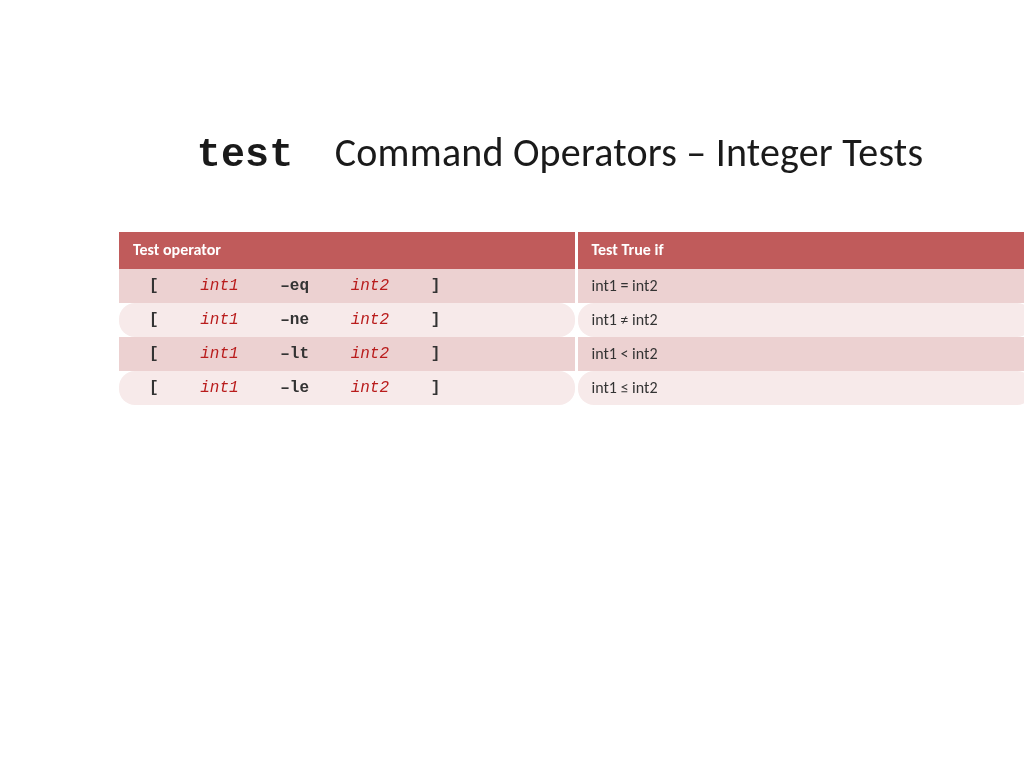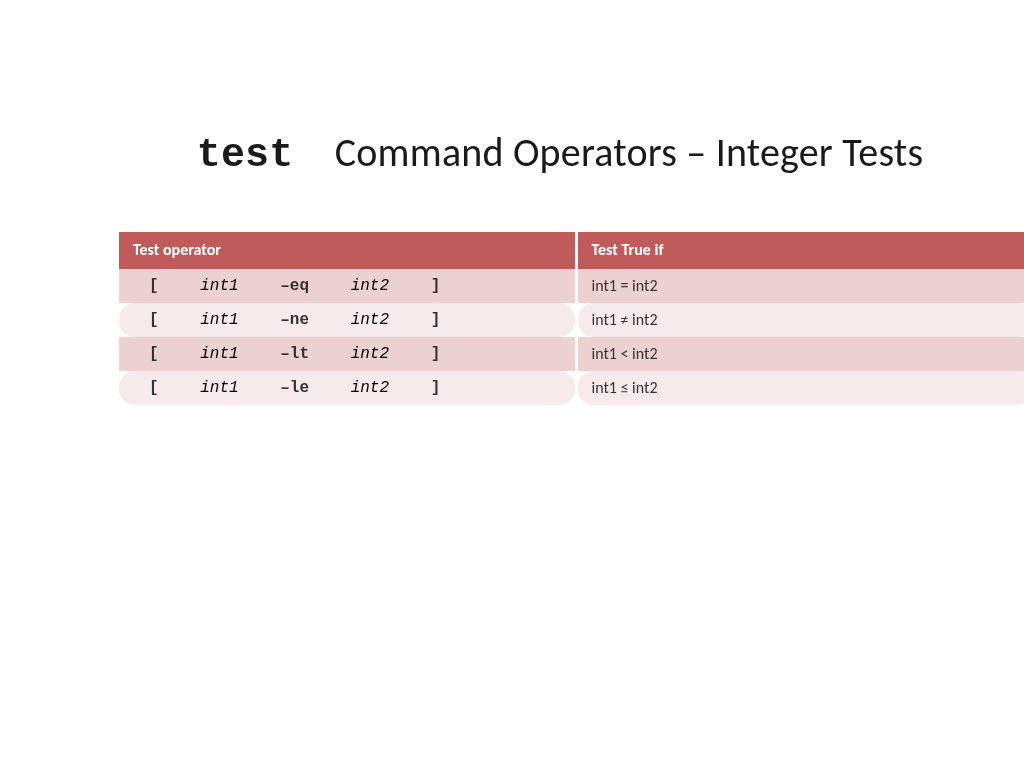--- a/index.html
+++ b/index.html
@@ -8,21 +8,21 @@
   .title { font-size: 40px; font-weight: 400; text-align: center; margin-bottom: 54px; letter-spacing: 0.2px; }
   .title .mono { font-family: "Courier New", Courier, monospace; font-weight: bold; }
   table.ops { width: 100%; border-collapse: separate; border-spacing: 3px 0; table-layout: fixed; font-size: 16px; }
   table.ops th { background: #c05b5b; color: #fff; text-align: left; font-weight: 700; padding: 8px 14px 10px 14px; }
   table.ops th,
   table.ops td { width: 50%; }
   table.ops td { padding: 7px 14px 8px 14px; color: #333; vertical-align: middle; }
   table.ops tr.odd td  { background: #ecd1d1; }
   table.ops tr.even td { background: #f7eaea; border-radius: 16px; }
   .cmd { font-family: "Courier New", Courier, monospace; font-weight: bold; color: #333; }
-  .cmd .arg { font-style: italic; font-weight: normal; color: #000000; }
+  .cmd .arg { font-style: italic; font-weight: normal; color: #b91c1c; }
 </style>
 </head>
 <body>
 
 <div class="slide">
   <h1 class="title">
     <span class="mono">test</span><span> Command Operators – Integer Tests</span>
   </h1>
 
   <table class="ops">

